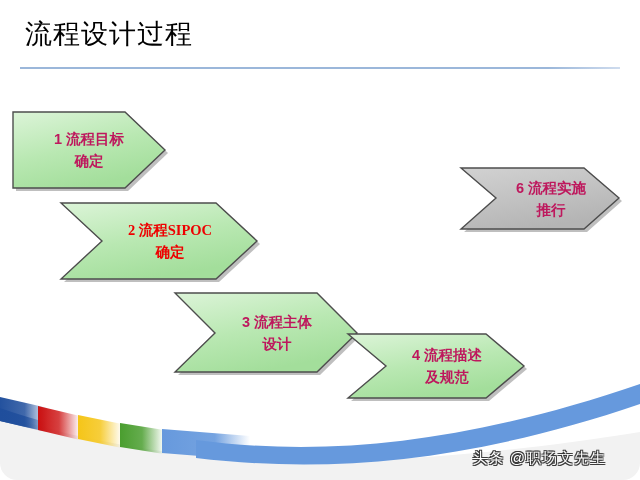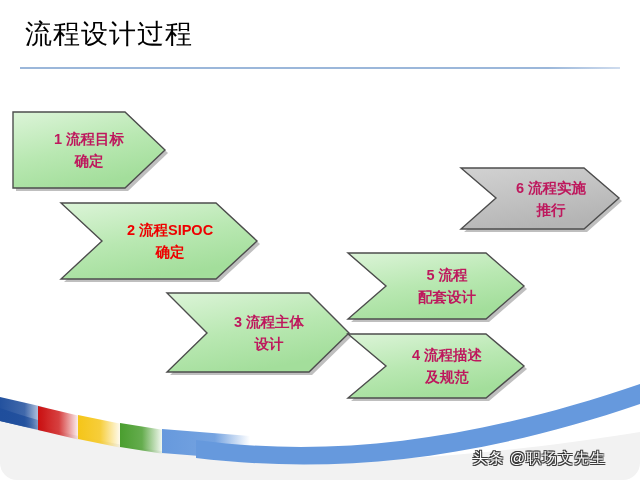--- a/index.html
+++ b/index.html
@@ -54,21 +54,21 @@
   .arrow .label {
     position: relative;
     z-index: 2;
     font-size: 14.5px;
     line-height: 22px;
     font-weight: bold;
     white-space: pre-line;
     pointer-events: none;
   }
   .arrow.blue-text .label { color: #be185d; }
-  .arrow.red-text  .label { color: #ee0000; }
+  .arrow.red-text  .label { color: #ee0000; font-family: Liberation Serif, serif; }
   .lbl-shift-left2 { margin-left: 22px; }
 
   
   #bottom-deco {
     position: absolute;
     left: 0;
     bottom: 0;
     width: 640px;
     height: 110px;
   }
@@ -121,51 +121,36 @@
           <stop offset="100%" stop-color="#a3de9b"></stop>
         </linearGradient>
       </defs>
       <polygon points="3,4 158,4 199,42 158,80 3,80 44,42" fill="#8a8a8a" transform="translate(3,3)" opacity="0.55"></polygon>
       <polygon points="3,4 158,4 199,42 158,80 3,80 44,42" fill="url(#g2)" stroke="#4d4d4d" stroke-width="1.4"></polygon>
     </svg>
     <div class="label lbl-shift-left2">2  流程SIPOC
 确定</div>
   </div>
 
-  <div class="arrow blue-text" style="left:164px; top:289px; width:188px; height:87px;">
+  <div class="arrow blue-text" style="left:172px; top:289px; width:188px; height:87px;">
     <svg class="shape" viewBox="0 0 188 87" preserveAspectRatio="none">
       <defs>
         <linearGradient id="g3" x1="0" y1="0" x2="0.45" y2="1">
           <stop offset="0%" stop-color="#dcf4d8"></stop>
           <stop offset="55%" stop-color="#b9e8b2"></stop>
           <stop offset="100%" stop-color="#a3de9b"></stop>
         </linearGradient>
       </defs>
       <polygon points="3,4 145,4 185,44 145,83 3,83 43,44" fill="#8a8a8a" transform="translate(3,3)" opacity="0.55"></polygon>
       <polygon points="3,4 145,4 185,44 145,83 3,83 43,44" fill="url(#g3)" stroke="#4d4d4d" stroke-width="1.4"></polygon>
     </svg>
     <div class="label lbl-shift-left2">3  流程主体
 设计</div>
   </div>
 
-  <div class="arrow blue-text" style="left:345px; top:249px; width:182px; height:74px;">
-    <svg class="shape" viewBox="0 0 182 74" preserveAspectRatio="none">
-      <defs>
-        <linearGradient id="g5" x1="0" y1="0" x2="0.45" y2="1">
-          <stop offset="0%" stop-color="#dcf4d8"></stop>
-          <stop offset="55%" stop-color="#b9e8b2"></stop>
-          <stop offset="100%" stop-color="#a3de9b"></stop>
-        </linearGradient>
-      </defs>
-      <polygon points="3,4 141,4 179,37 141,70 3,70 41,37" fill="#8a8a8a" transform="translate(3,3)" opacity="0.55"></polygon>
-      <polygon points="3,4 141,4 179,37 141,70 3,70 41,37" fill="url(#g5)" stroke="#4d4d4d" stroke-width="1.4"></polygon>
-    </svg>
-    <div class="label lbl-shift-left2">5  流程
-配套设计</div>
-  </div>
 
   <div class="arrow blue-text" style="left:345px; top:330px; width:182px; height:72px;justify-content:center;">
     <svg class="shape" viewBox="0 0 182 72" preserveAspectRatio="none">
       <defs>
         <linearGradient id="g4" x1="0" y1="0" x2="0.45" y2="1">
           <stop offset="0%" stop-color="#dcf4d8"></stop>
           <stop offset="55%" stop-color="#b9e8b2"></stop>
           <stop offset="100%" stop-color="#a3de9b"></stop>
         </linearGradient>
       </defs>

